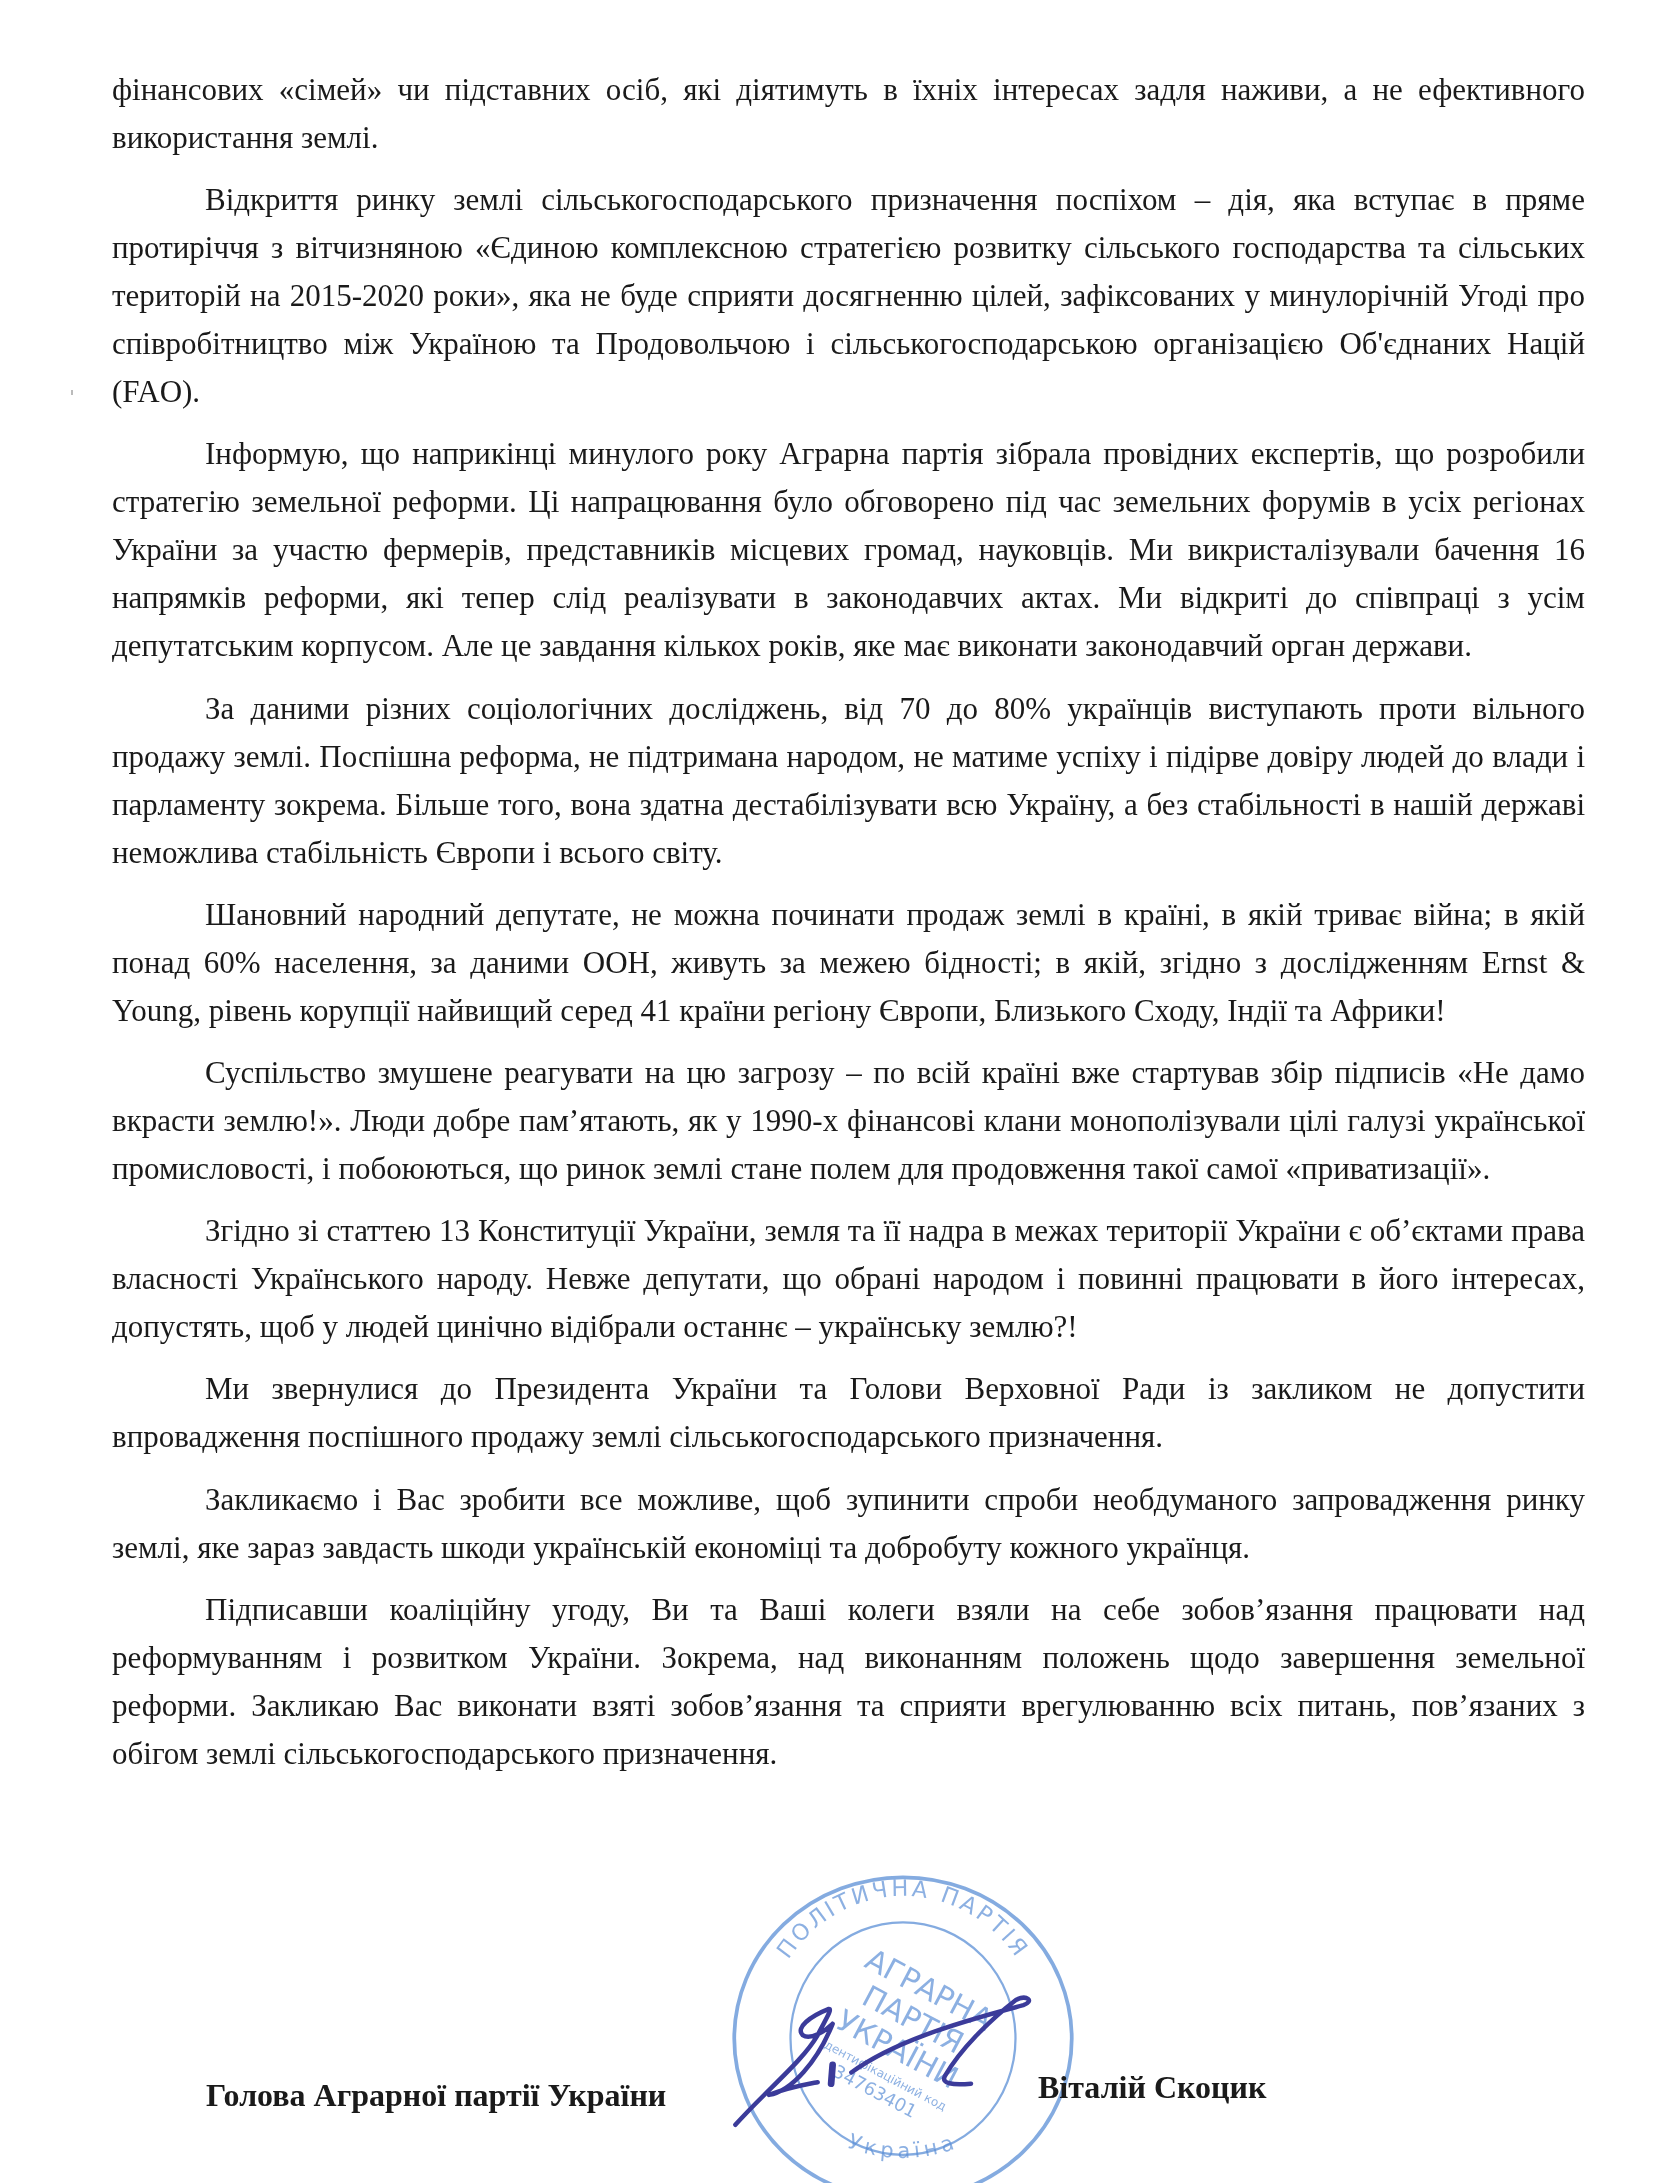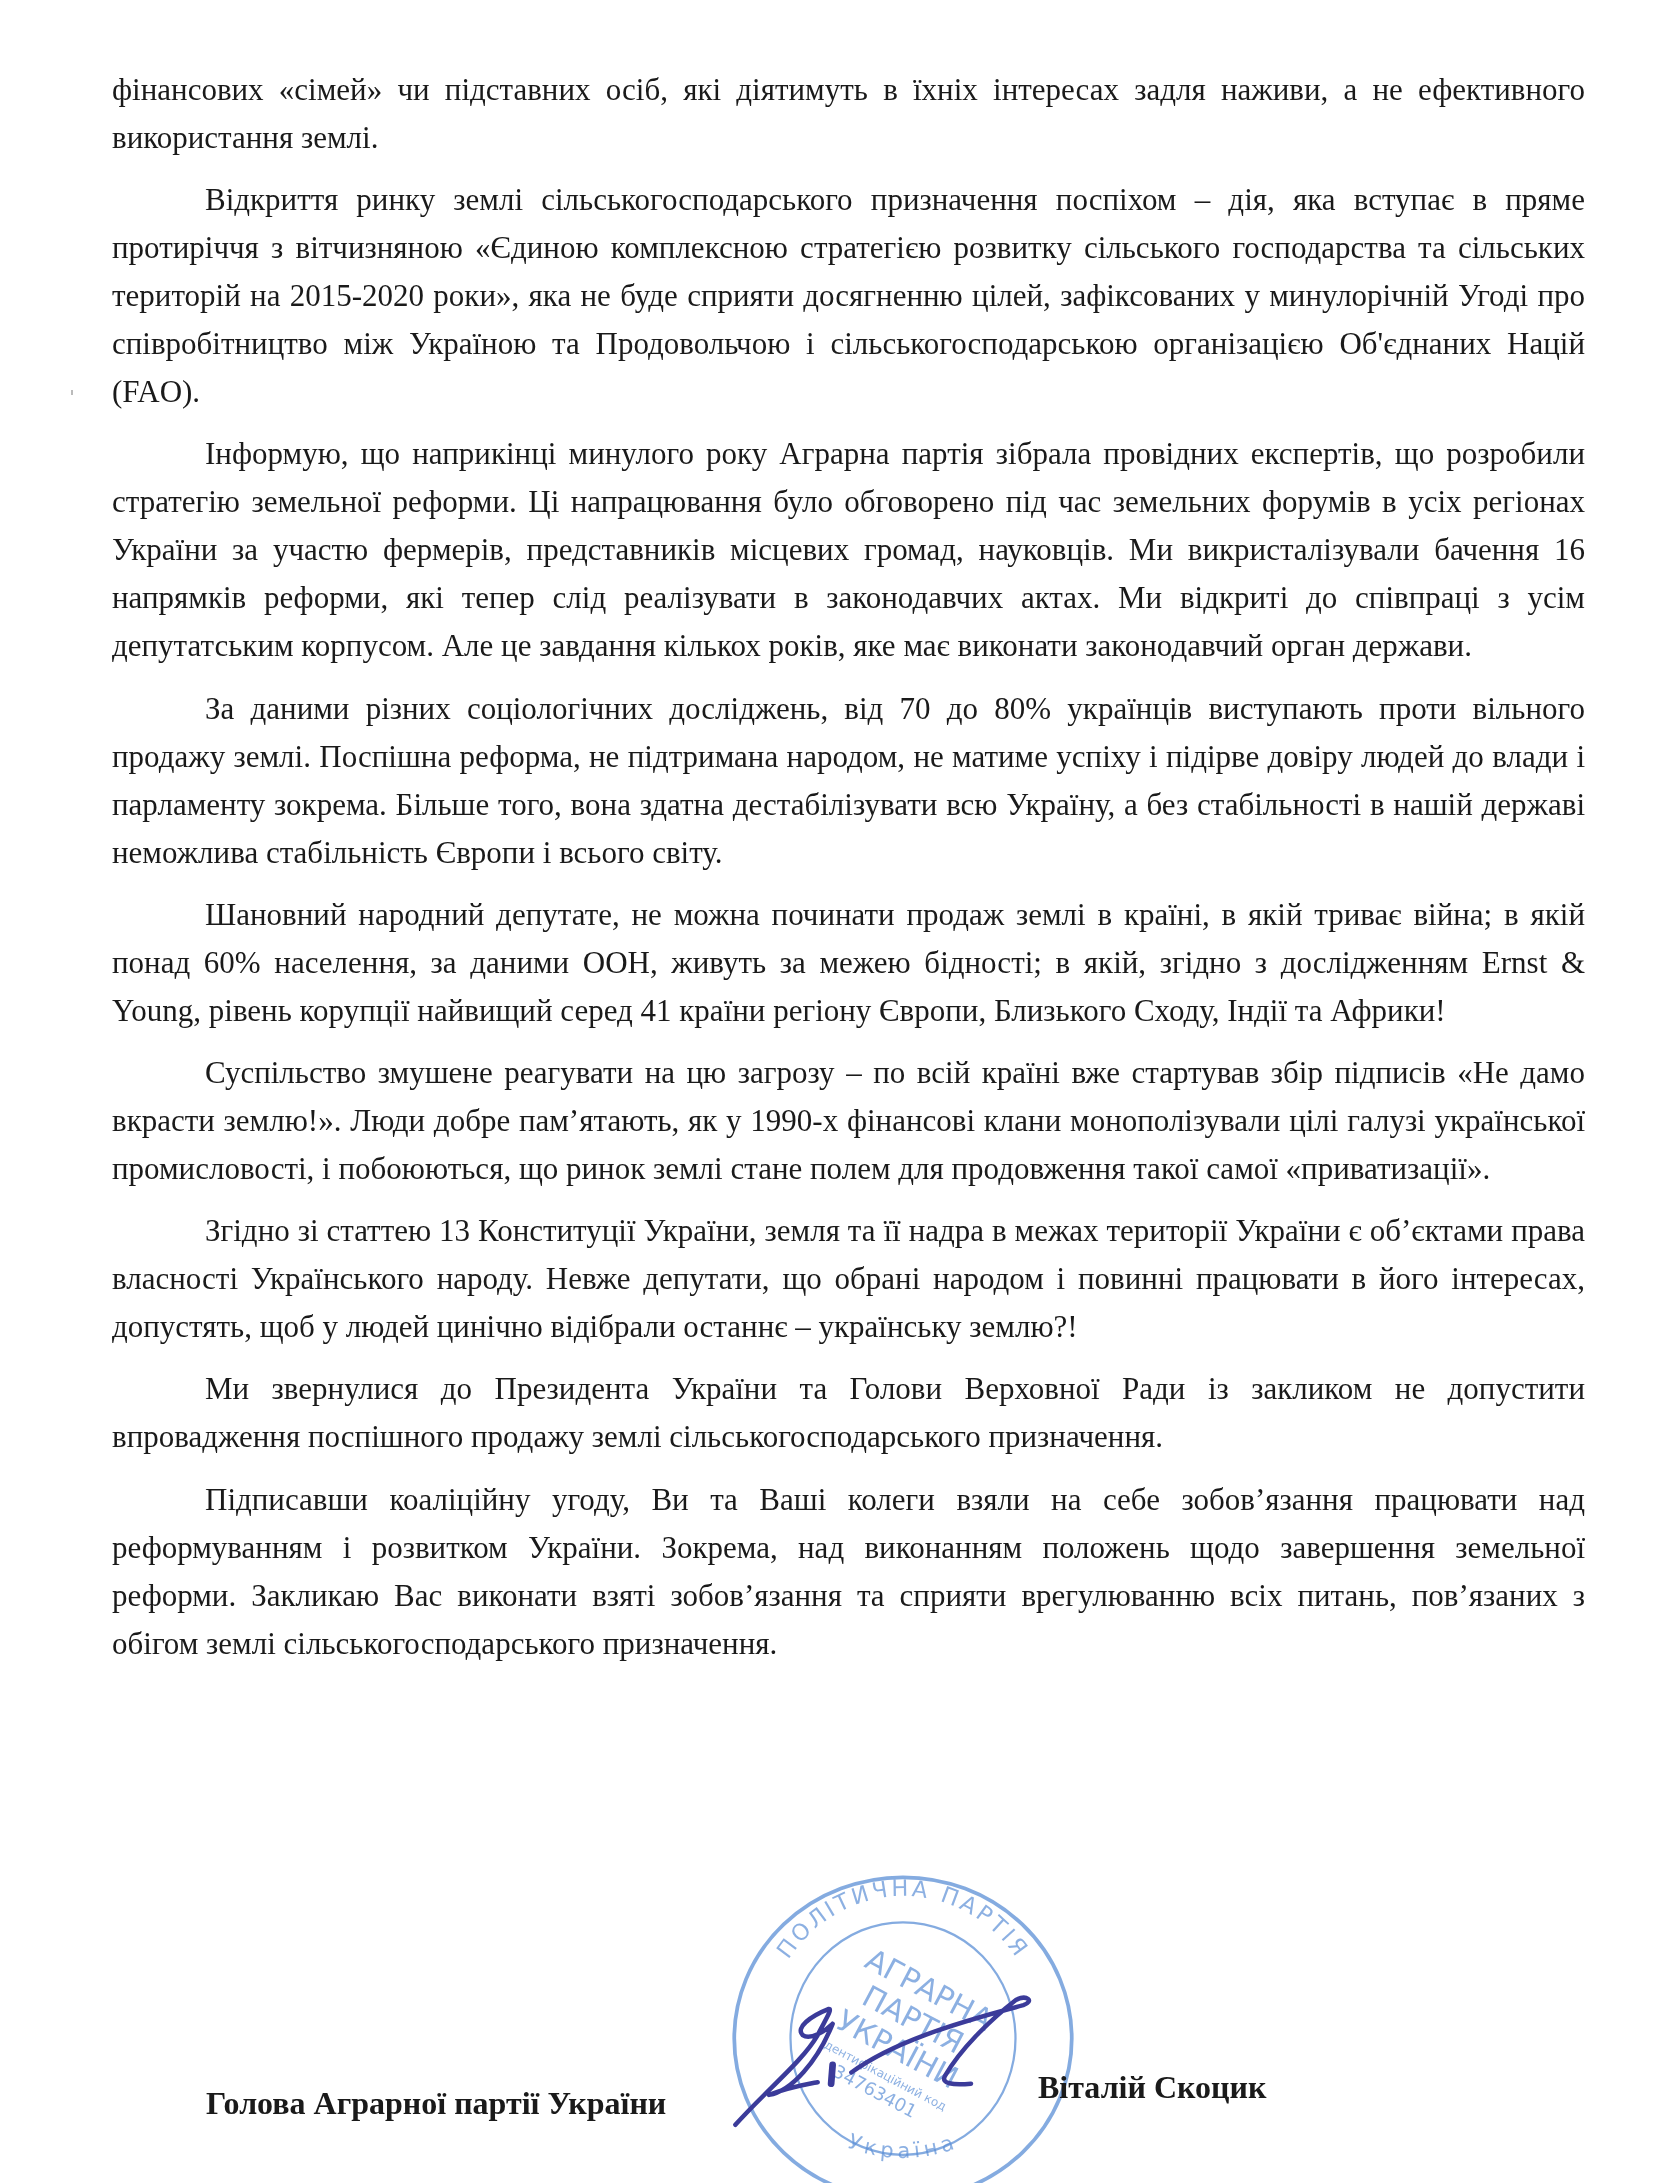--- a/index.html
+++ b/index.html
@@ -12,38 +12,39 @@
   .page p {
     margin: 0 0 14.2px 0; text-align: justify; text-indent: 93px;
     text-align-last: left;
   }
   .page p.cont { text-indent: 0; }
   .sig-row {
     position: absolute; top: 2069px; left: 206px; width: 1319px; height: 60px;
     font-family: "Liberation Serif", "DejaVu Serif", serif;
     font-weight: bold; font-size: 32px; color: #1a1a1a;
   }
-  .sig-title { position: absolute; left: 0; top: 16px; white-space: nowrap; text-align: center; }
+  .sig-title { position: absolute; left: 0; top: 8px; white-space: nowrap; text-align: center; }
   .sig-name { position: absolute; left: 832px; top: 0; white-space: nowrap; }
   .stamp { position: absolute; left: 693px; top: 1866px; width: 420px; height: 330px; }
   .signature { position: absolute; left: 720px; top: 1964px; width: 315px; height: 187px; }
   .scan-mark { position: absolute; background: #bbb; }
 </style>
 </head>
 <body>
 
 <div class="page">
   <p class="cont">фінансових «сімей» чи підставних осіб, які діятимуть в їхніх інтересах задля наживи, а не ефективного використання землі.</p>
   <p>Відкриття ринку землі сільськогосподарського призначення поспіхом – дія, яка вступає в пряме протиріччя з вітчизняною «Єдиною комплексною стратегією розвитку сільського господарства та сільських територій на 2015-2020 роки», яка не буде сприяти досягненню цілей, зафіксованих у минулорічній Угоді про співробітництво між Україною та Продовольчою і сільськогосподарською організацією Об'єднаних Націй (FAO).</p>
   <p>Інформую, що наприкінці минулого року Аграрна партія зібрала провідних експертів, що розробили стратегію земельної реформи. Ці напрацювання було обговорено під час земельних форумів в усіх регіонах України за участю фермерів, представників місцевих громад, науковців. Ми викристалізували бачення 16 напрямків реформи, які тепер слід реалізувати в законодавчих актах. Ми відкриті до співпраці з усім депутатським корпусом. Але це завдання кількох років, яке має виконати законодавчий орган держави.</p>
   <p>За даними різних соціологічних досліджень, від 70 до 80% українців виступають проти вільного продажу землі. Поспішна реформа, не підтримана народом, не матиме успіху і підірве довіру людей до влади і парламенту зокрема. Більше того, вона здатна дестабілізувати всю Україну, а без стабільності в нашій державі неможлива стабільність Європи і всього світу.</p>
   <p>Шановний народний депутате, не можна починати продаж землі в країні, в якій триває війна; в якій понад 60% населення, за даними ООН, живуть за межею бідності; в якій, згідно з дослідженням Ernst &amp; Young, рівень корупції найвищий серед 41 країни регіону Європи, Близького Сходу, Індії та Африки!</p>
   <p>Суспільство змушене реагувати на цю загрозу – по всій країні вже стартував збір підписів «Не дамо вкрасти землю!». Люди добре пам’ятають, як у 1990-х фінансові клани монополізували цілі галузі української промисловості, і побоюються, що ринок землі стане полем для продовження такої самої «приватизації».</p>
   <p>Згідно зі статтею 13 Конституції України, земля та її надра в межах території України є об’єктами права власності Українського народу. Невже депутати, що обрані народом і повинні працювати в його інтересах, допустять, щоб у людей цинічно відібрали останнє – українську землю?!</p>
   <p>Ми звернулися до Президента України та Голови Верховної Ради із закликом не допустити впровадження поспішного продажу землі сільськогосподарського призначення.</p>
+  <p>Закликаємо і Вас зробити все можливе, щоб зупинити спроби необдуманого запровадження ринку землі, яке зараз завдасть шкоди українській економіці та добробуту кожного українця.</p>
   <p>Підписавши коаліційну угоду, Ви та Ваші колеги взяли на себе зобов’язання працювати над реформуванням і розвитком України. Зокрема, над виконанням положень щодо завершення земельної реформи. Закликаю Вас виконати взяті зобов’язання та сприяти врегулюванню всіх питань, пов’язаних з обігом землі сільськогосподарського призначення.</p>
 </div>
 
 <svg class="stamp" viewBox="0 0 560 440">
   <defs>
     <path id="stampTop" d="M 95 235 A 185 195 0 0 1 465 235"></path>
     <path id="stampBottom" d="M 120 300 A 175 150 0 0 0 440 300"></path>
   </defs>
   <g fill="none" stroke="#5b8fd6" stroke-opacity="0.75">
     <ellipse cx="280" cy="230" rx="225" ry="215" stroke-width="5"></ellipse>

